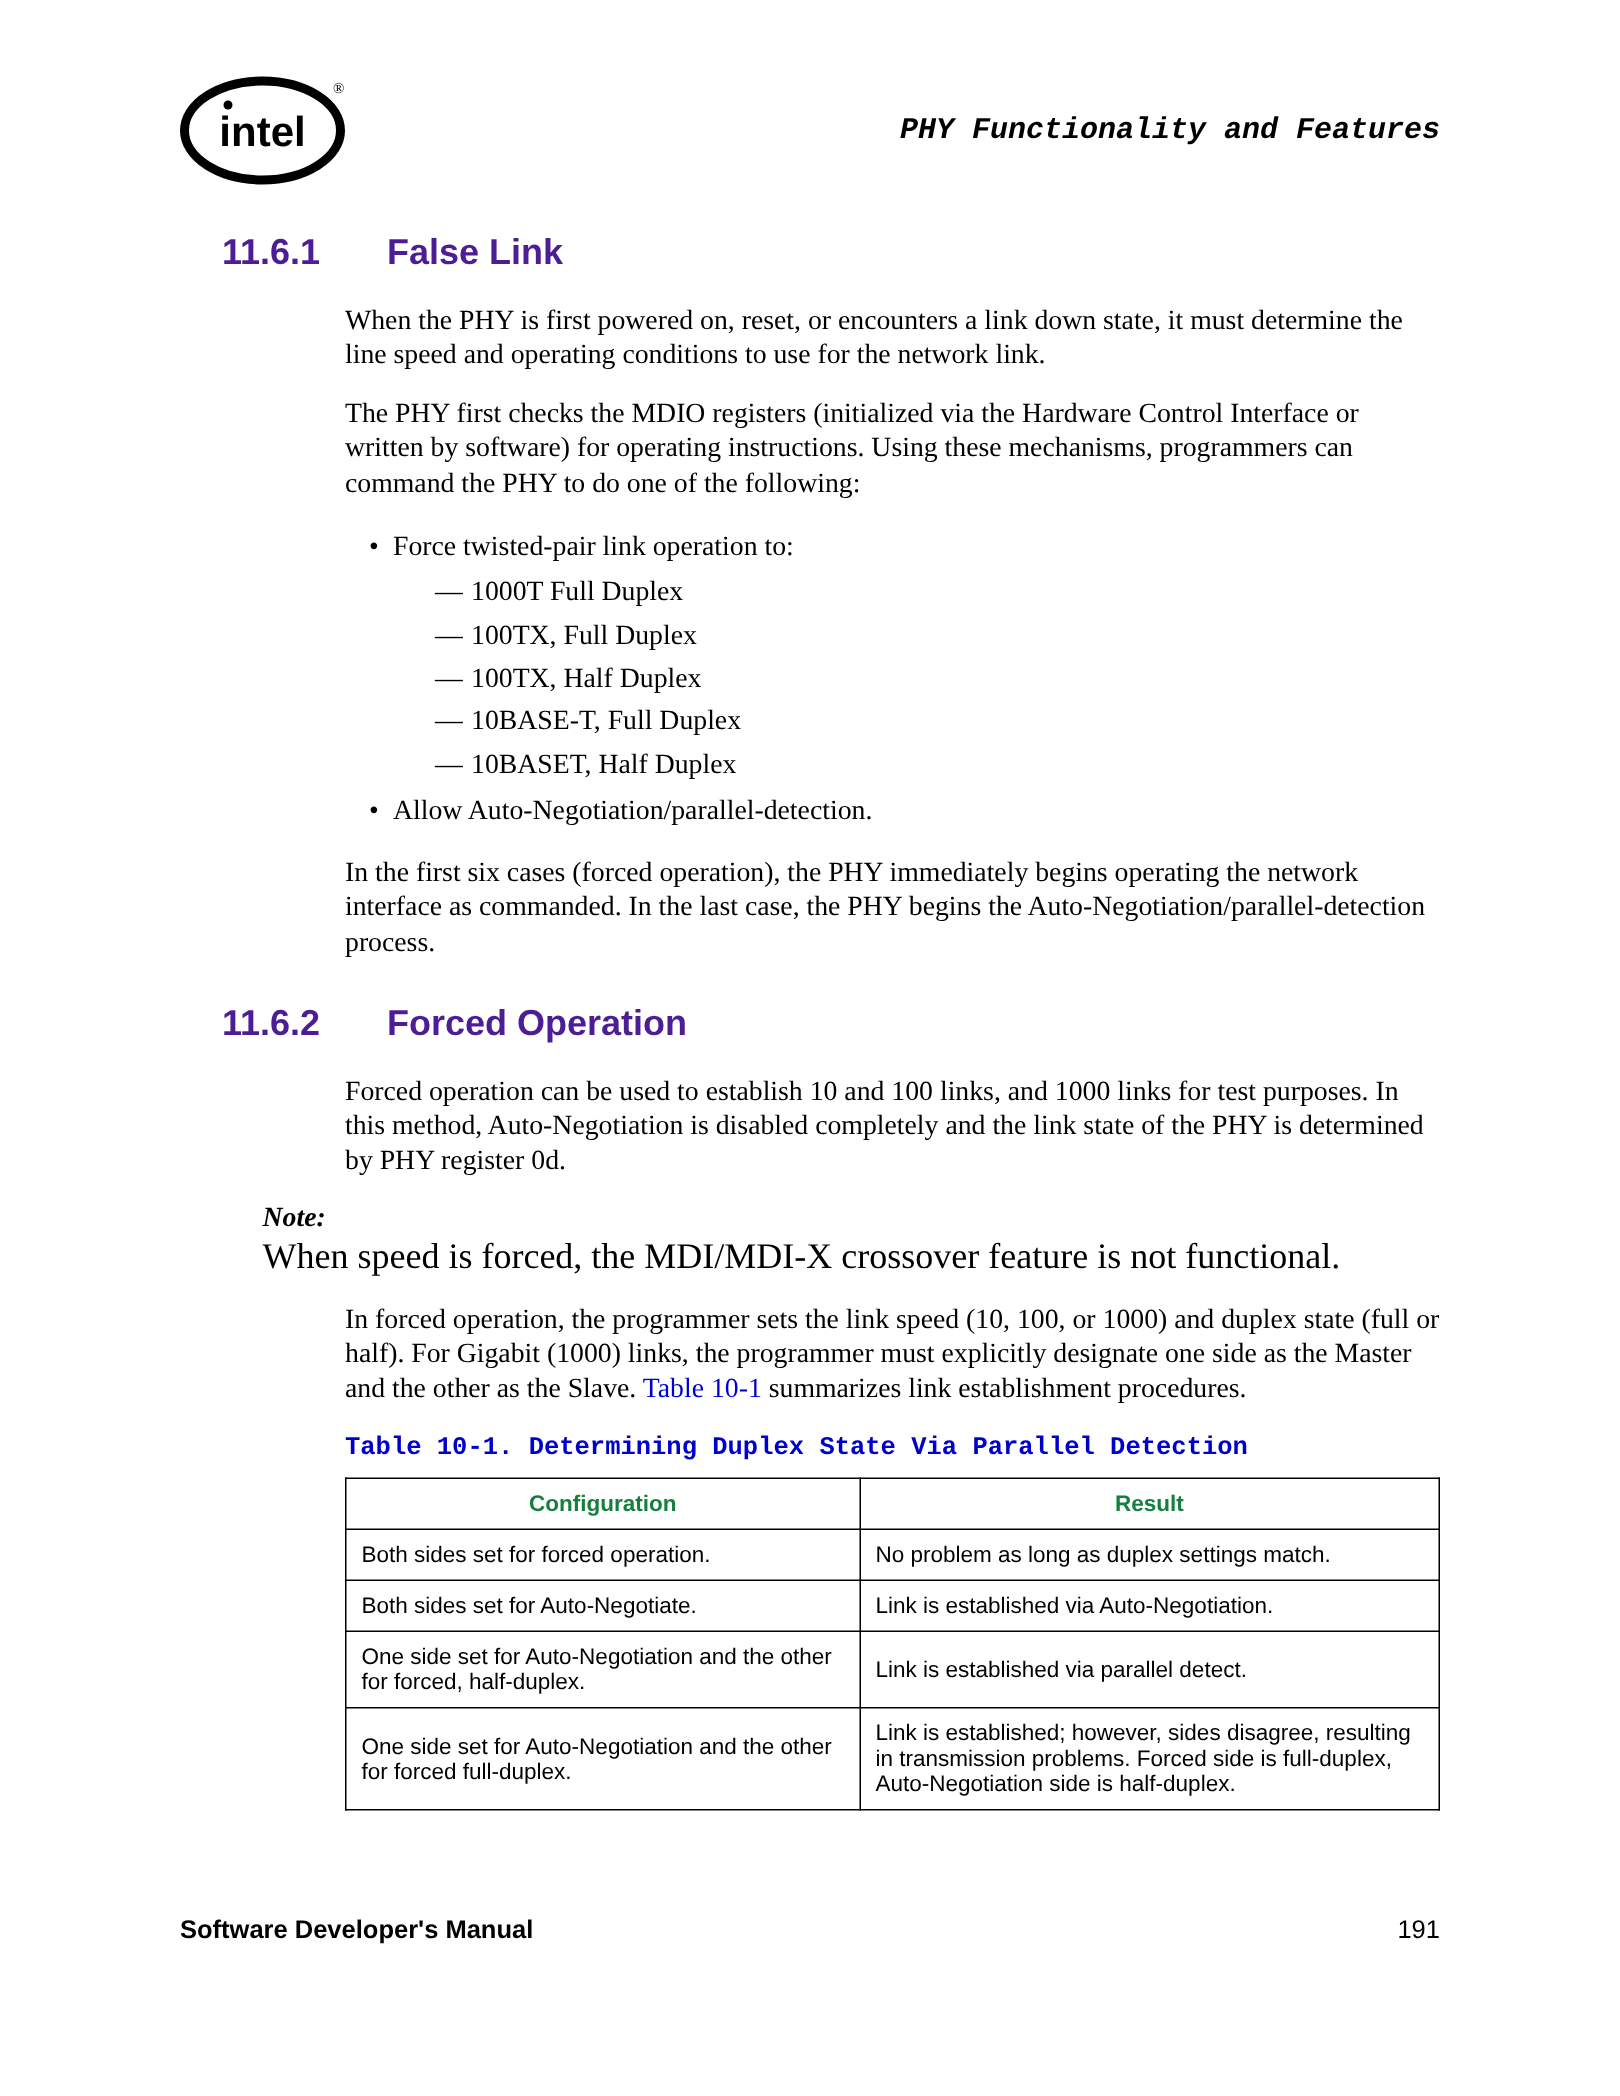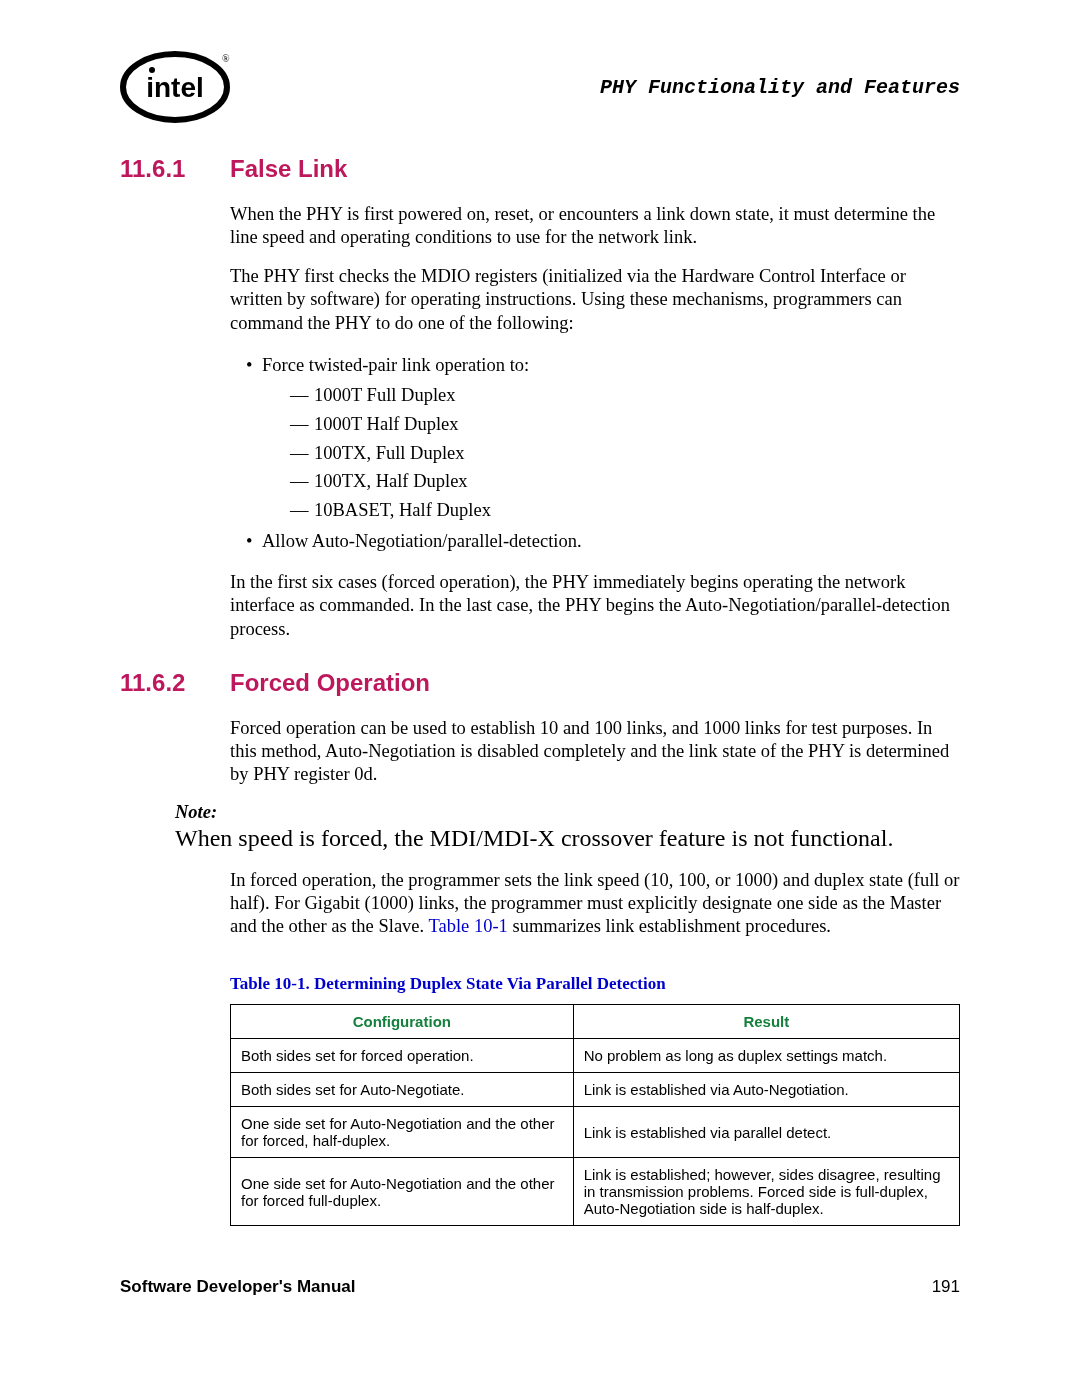--- a/index.html
+++ b/index.html
@@ -34,26 +34,27 @@
   .header-title {
     font-family: Liberation Mono, monospace;
     font-weight: bold;
     font-style: italic;
     font-size: 20px;
     text-align: right;
   }
   .section-heading {
     display: flex;
     align-items: flex-start;
-    color: #be185d;
+    color: #4c1d95;
     font-family: Arial, Helvetica, sans-serif;
     font-weight: bold;
     font-size: 24px;
     margin-top: 28px;
     margin-bottom: 20px;
+    margin-left: 28px;
   }
   .section-num {
     width: 110px;
     flex: none;
   }
   .body-block {
     margin-left: 110px;
   }
   p {
     font-size: 18.5px;
@@ -108,24 +109,24 @@
   }
   .note-body {
     font-size: 24px;
     line-height: 1.25;
   }
   .link-text {
     color: #0000cc;
   }
   .table-title {
     color: #0000cc;
-    font-family: Liberation Serif, serif;
+    font-family: Liberation Mono, monospace;
     font-weight: bold;
     font-size: 17px;
-    margin: 36px 0 10px 0;
+    margin: 18px 0 10px 0;
   }
   table.duplex {
     border-collapse: collapse;
     width: 100%;
     font-family: Arial, Helvetica, sans-serif;
     font-size: 15px;
   }
   table.duplex th, table.duplex td {
     border: 1px solid #000;
     padding: 8px 10px;
@@ -171,23 +172,23 @@
     <span>False Link</span>
   </div>
   <div class="body-block">
     <p>When the PHY is first powered on, reset, or encounters a link down state, it must determine the line speed and operating conditions to use for the network link.</p>
     <p>The PHY first checks the MDIO registers (initialized via the Hardware Control Interface or written by software) for operating instructions. Using these mechanisms, programmers can command the PHY to do one of the following:</p>
     <ul class="bullet">
       <li>
         <span>Force twisted-pair link operation to:</span>
         <ul class="dash">
           <li>1000T Full Duplex</li>
-          <li>1000T Half Duplex</li>
           <li>100TX, Full Duplex</li>
           <li>100TX, Half Duplex</li>
+          <li>10BASE-T, Full Duplex</li>
           <li>10BASET, Half Duplex</li>
         </ul>
       </li>
       <li>Allow Auto-Negotiation/parallel-detection.</li>
     </ul>
     <p>In the first six cases (forced operation), the PHY immediately begins operating the network interface as commanded. In the last case, the PHY begins the Auto-Negotiation/parallel-detection process.</p>
   </div>
 
   <div class="section-heading">
     <span class="section-num">11.6.2</span>

